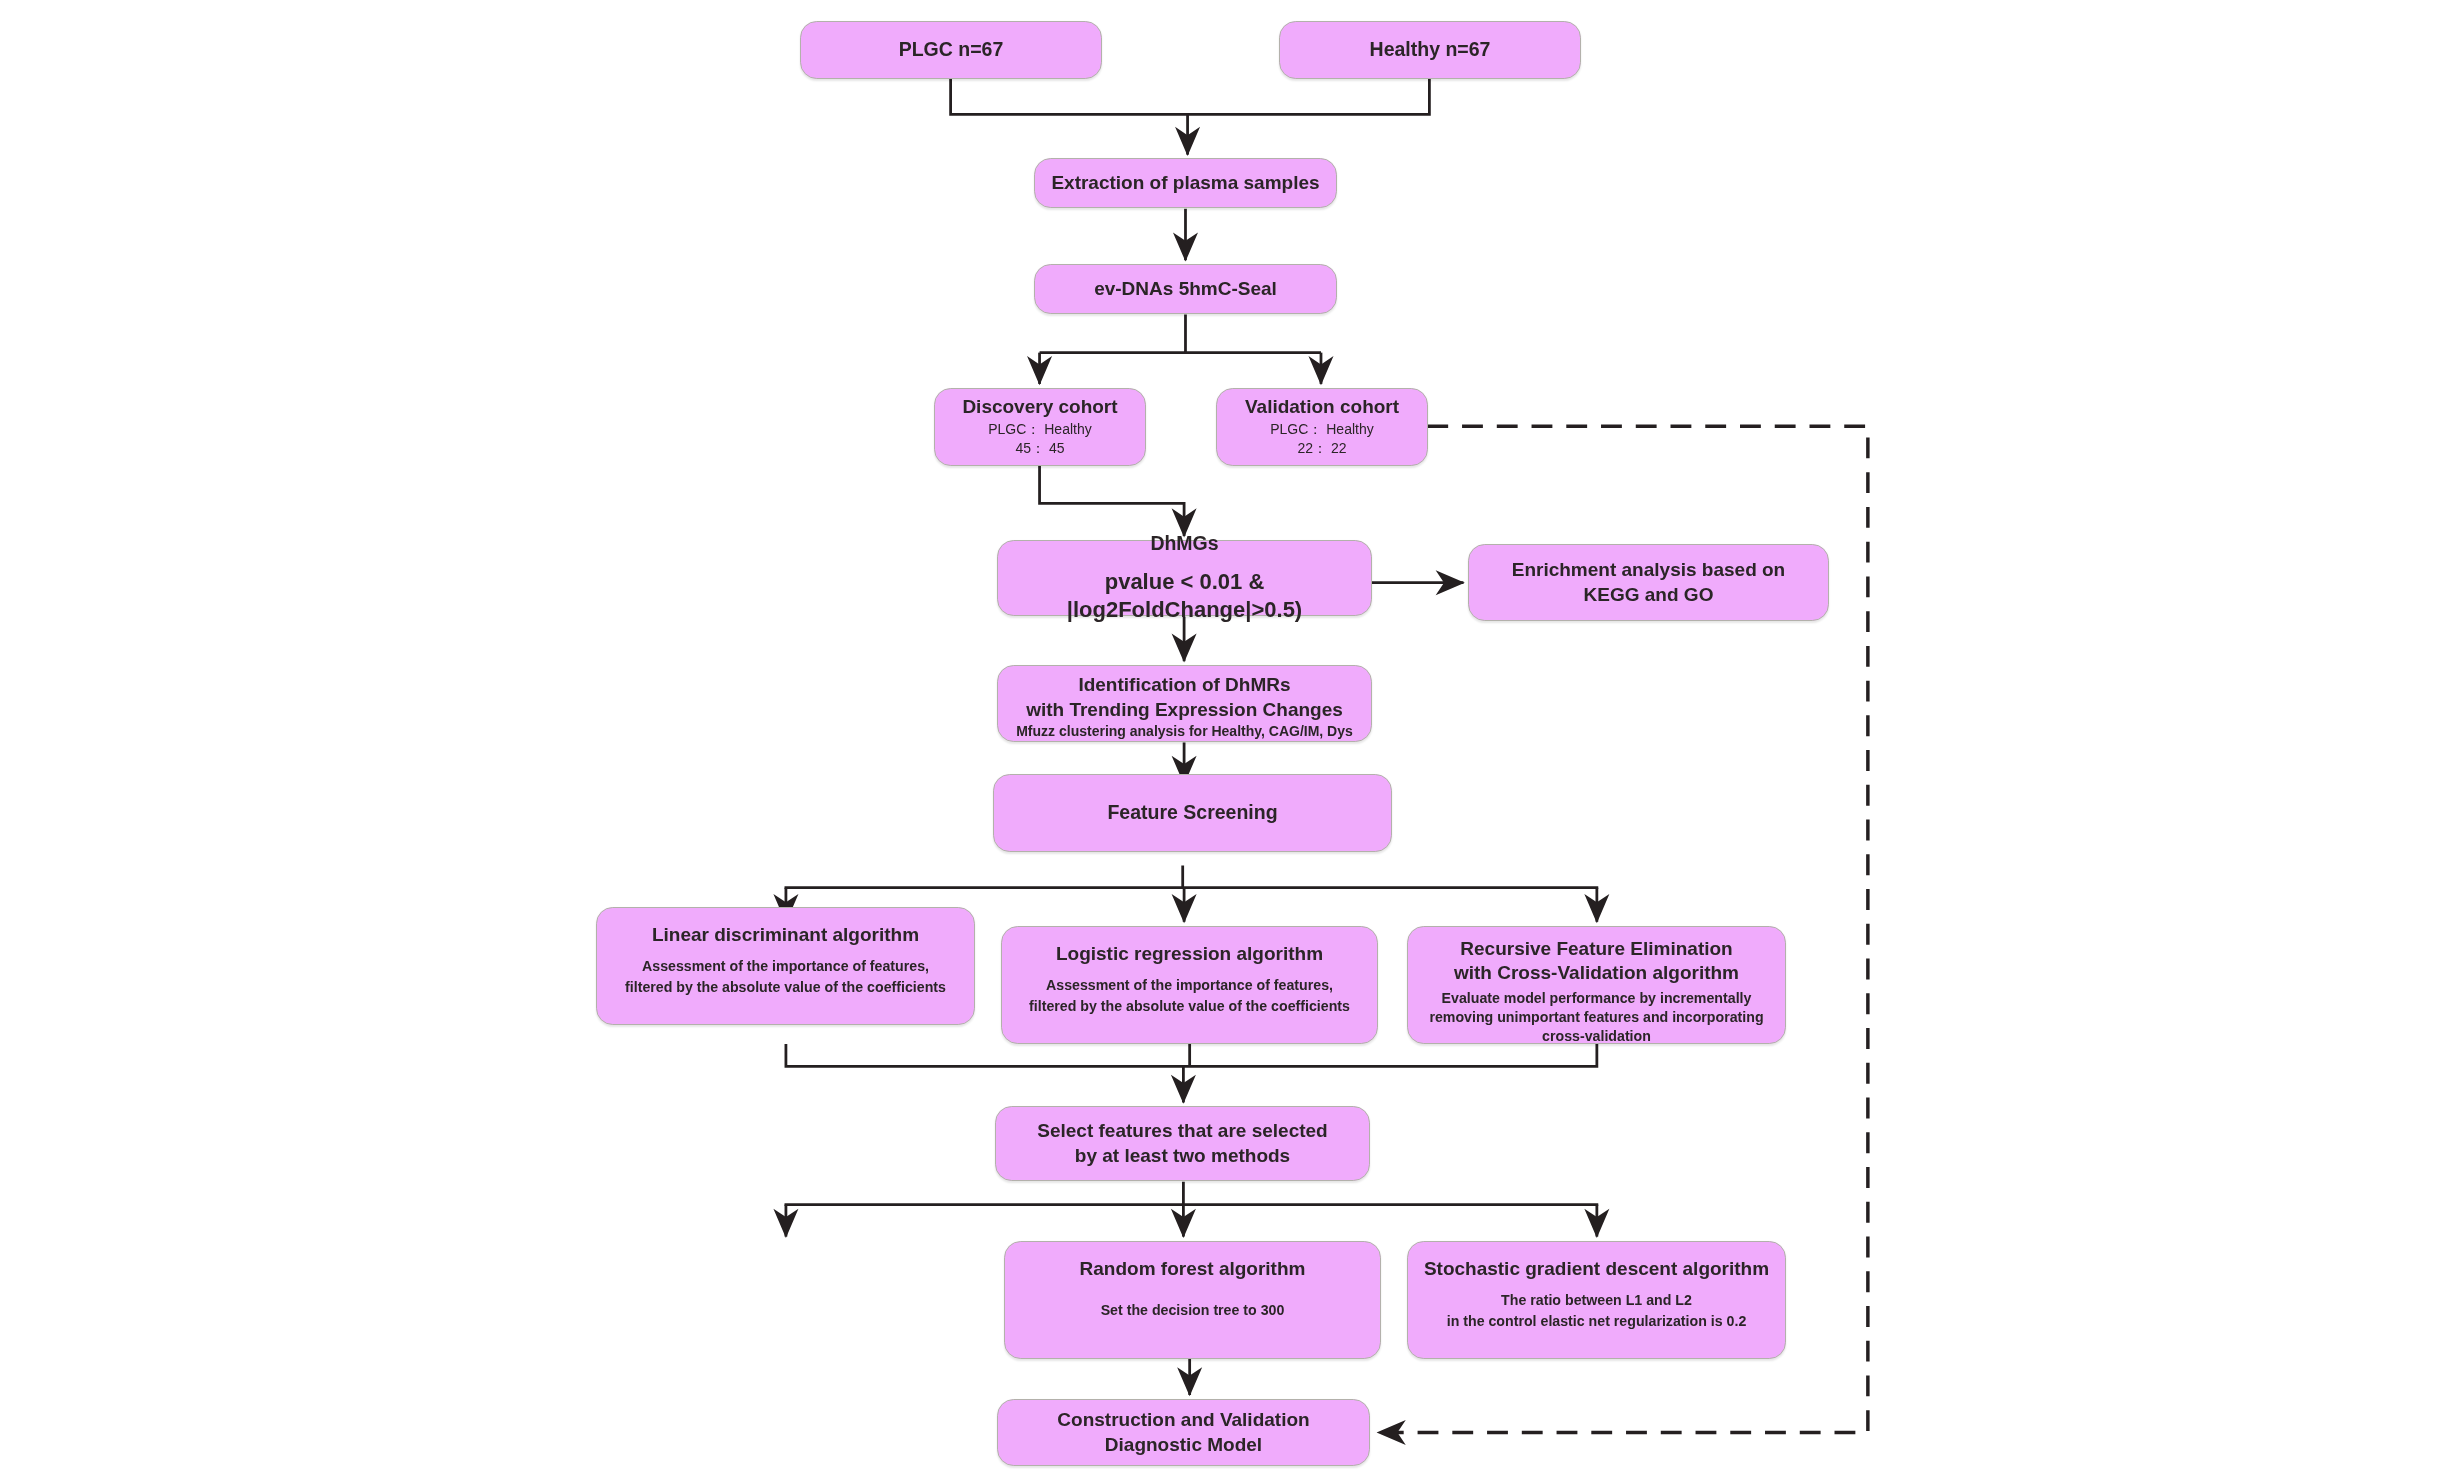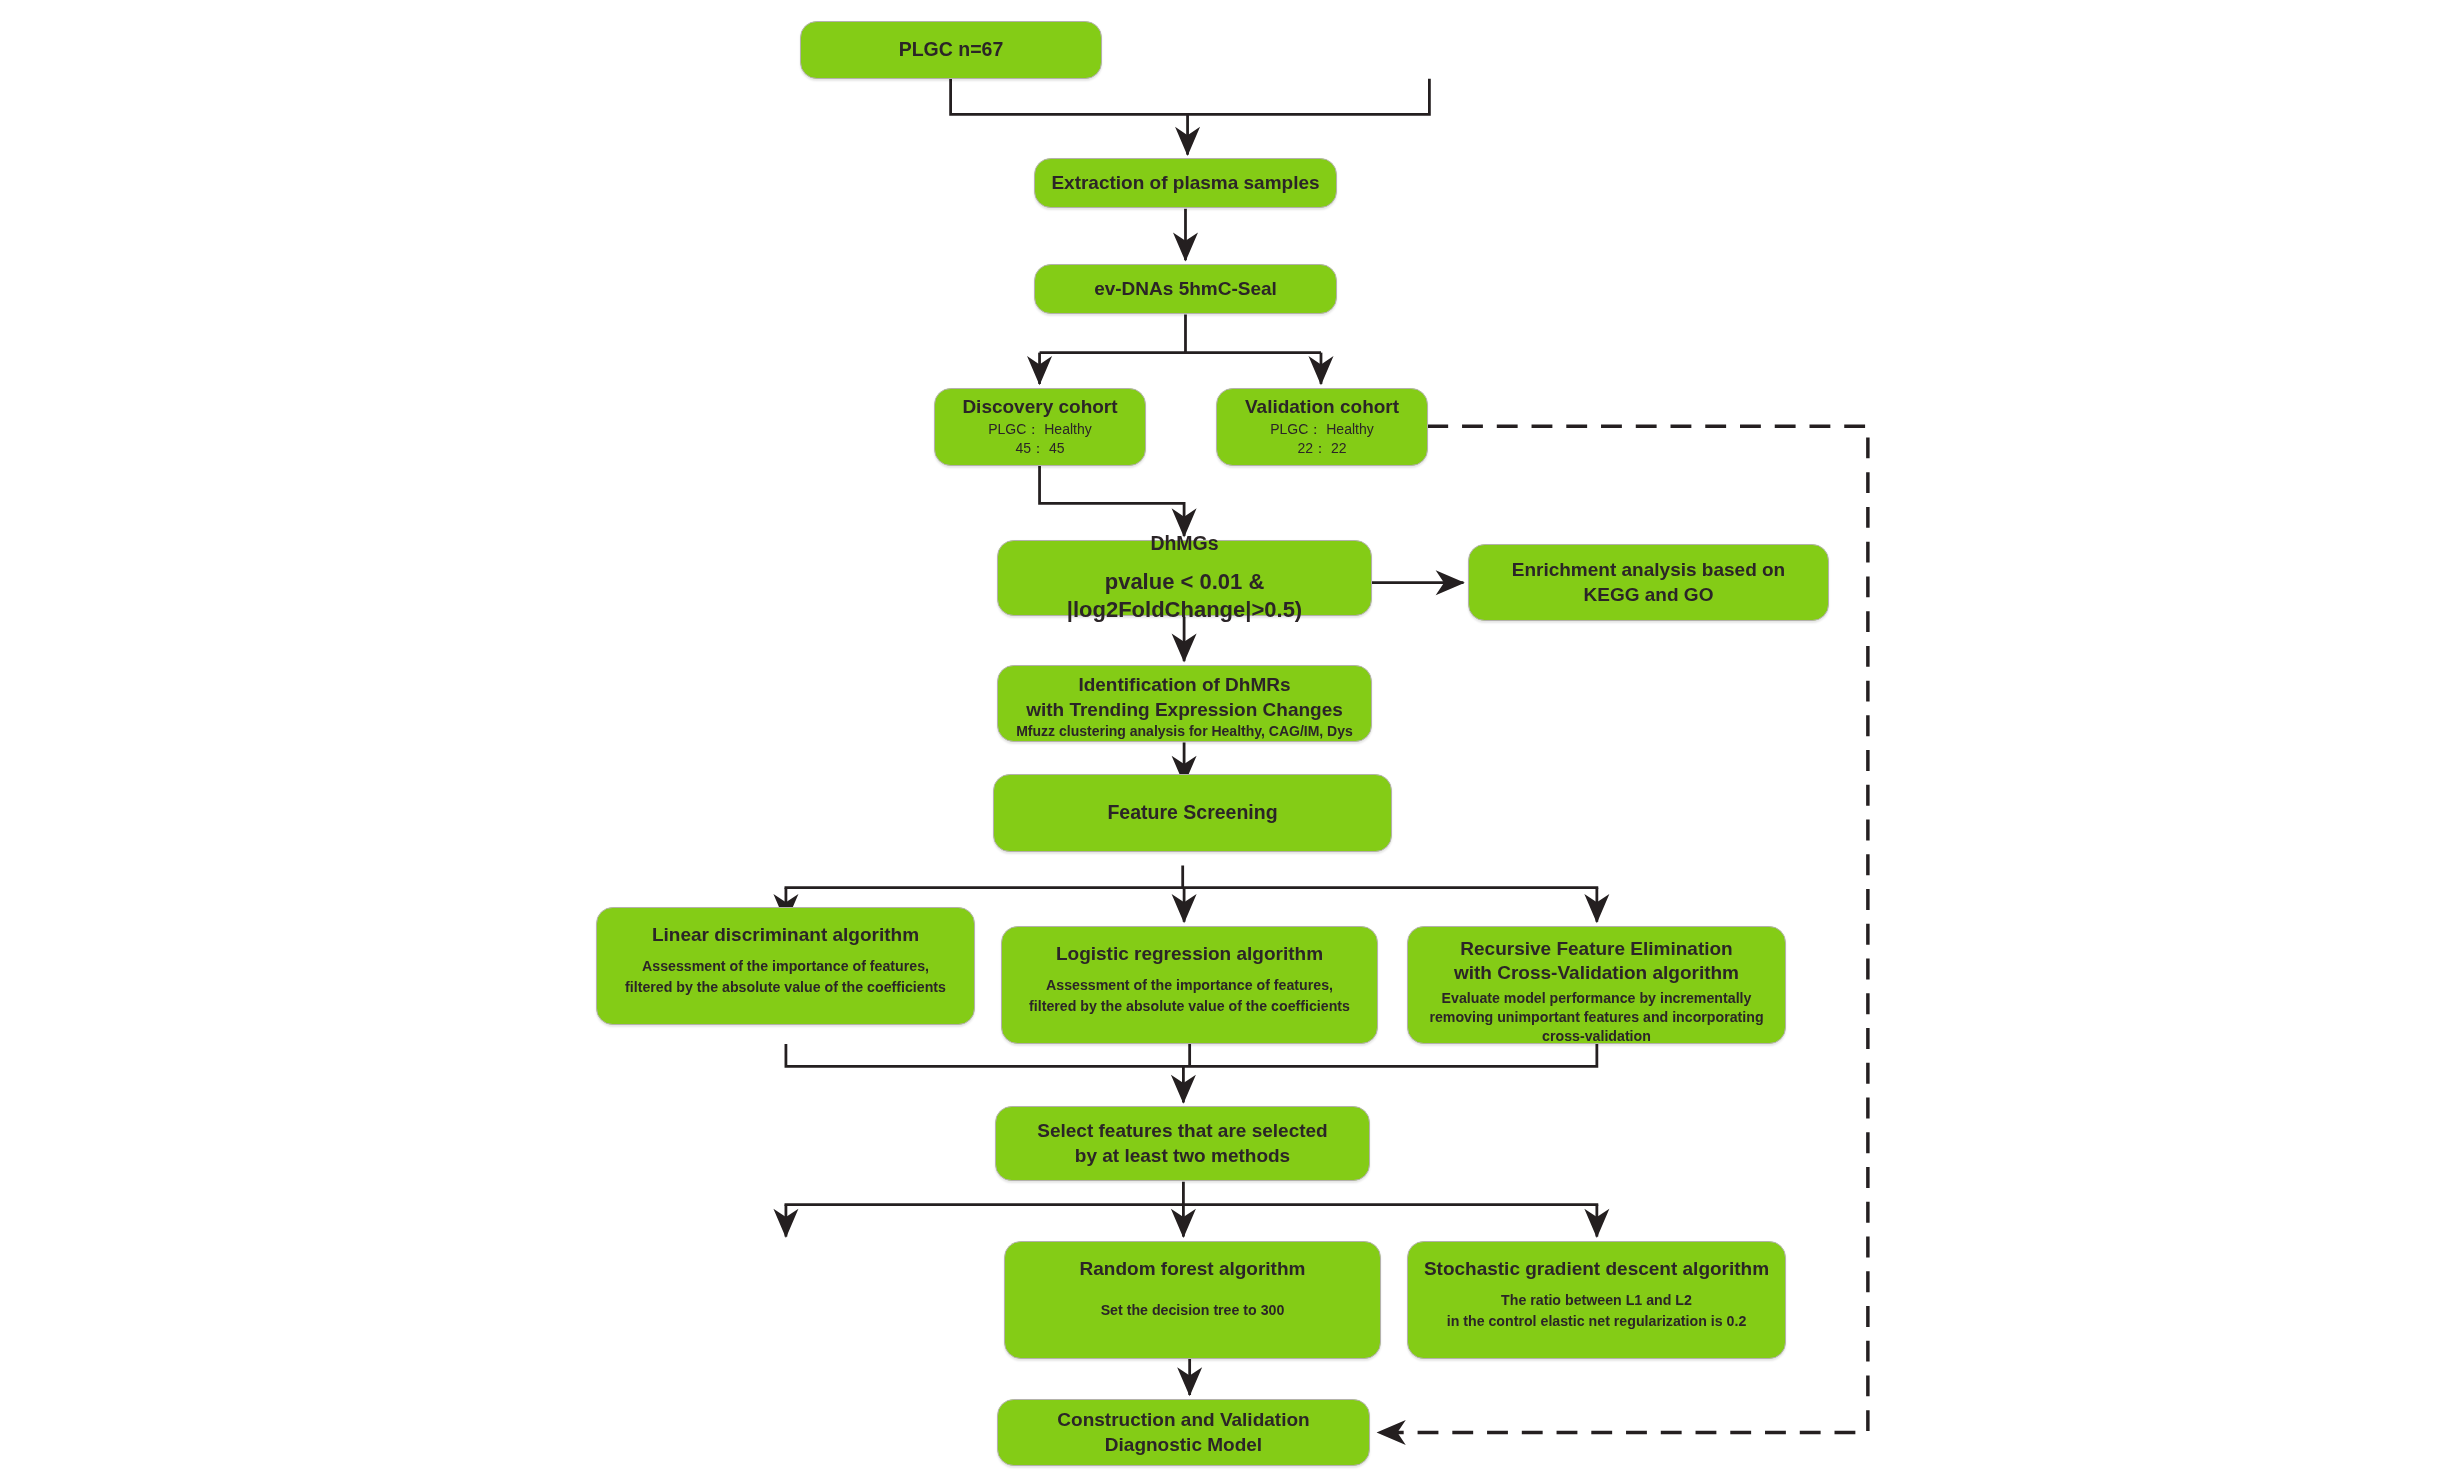--- a/index.html
+++ b/index.html
@@ -8,21 +8,21 @@
     width:2462px;
     height:1478px;
     background:#ffffff;
     font-family:"Liberation Sans", sans-serif;
     overflow:hidden;
   }
   #connectors{position:absolute;left:0;top:0;width:100%;height:100%;}
   .box{
     position:absolute;
     box-sizing:border-box;
-    background:#84cc16;
+    background:#f0abfc;
     border:1.4px solid #b3b1ab;
     border-radius:16.7px;
     color:#2b2527;
     display:flex;
     flex-direction:column;
     align-items:center;
     justify-content:center;
     text-align:center;
     box-shadow:0 1.4px 2.1px rgba(0,0,0,0.10);
   }
@@ -73,20 +73,23 @@
       <path d="M2298 1733 V1779" marker-end="url(#arrow)"></path>
       <path d="M1712 1955 V2007" marker-end="url(#arrow)"></path>
       <path d="M2054 613 H2688 V2061 H1983" stroke-width="5" stroke-dasharray="30 20" marker-end="url(#arrow)"></path>
     </g>
   </svg>
 
   <div class="box" style="left:800px;top:21px;width:302px;height:58px">
     <div class="t">PLGC n=67</div>
   </div>
 
+  <div class="box" style="left:1279px;top:21px;width:302px;height:58px">
+    <div class="t">Healthy n=67</div>
+  </div>
 
   <div class="box" style="left:1034px;top:158px;width:303px;height:50px">
     <div class="t-sm">Extraction of plasma samples</div>
   </div>
 
   <div class="box" style="left:1034px;top:264px;width:303px;height:50px">
     <div class="t-sm">ev-DNAs 5hmC-Seal</div>
   </div>
 
   <div class="box cohort" style="left:934px;top:388px;width:212px;height:78px">

